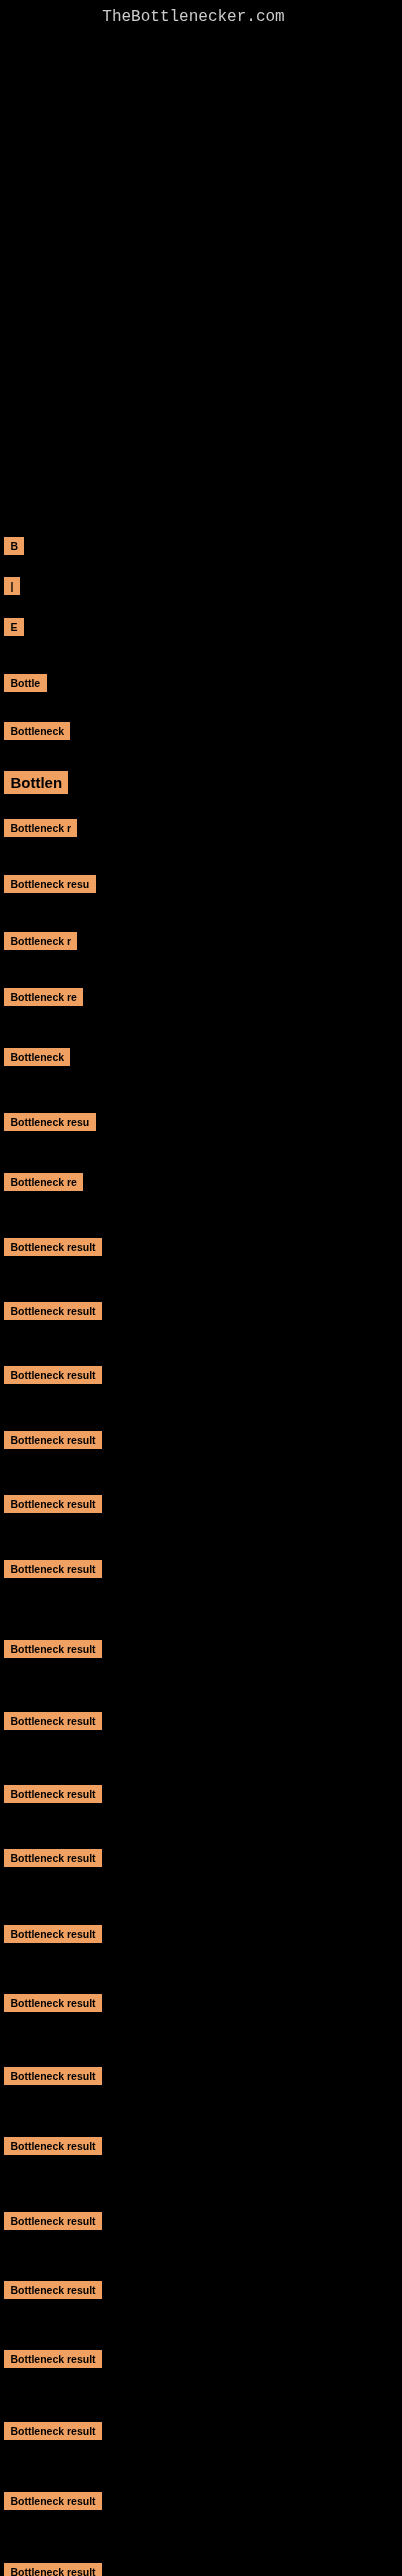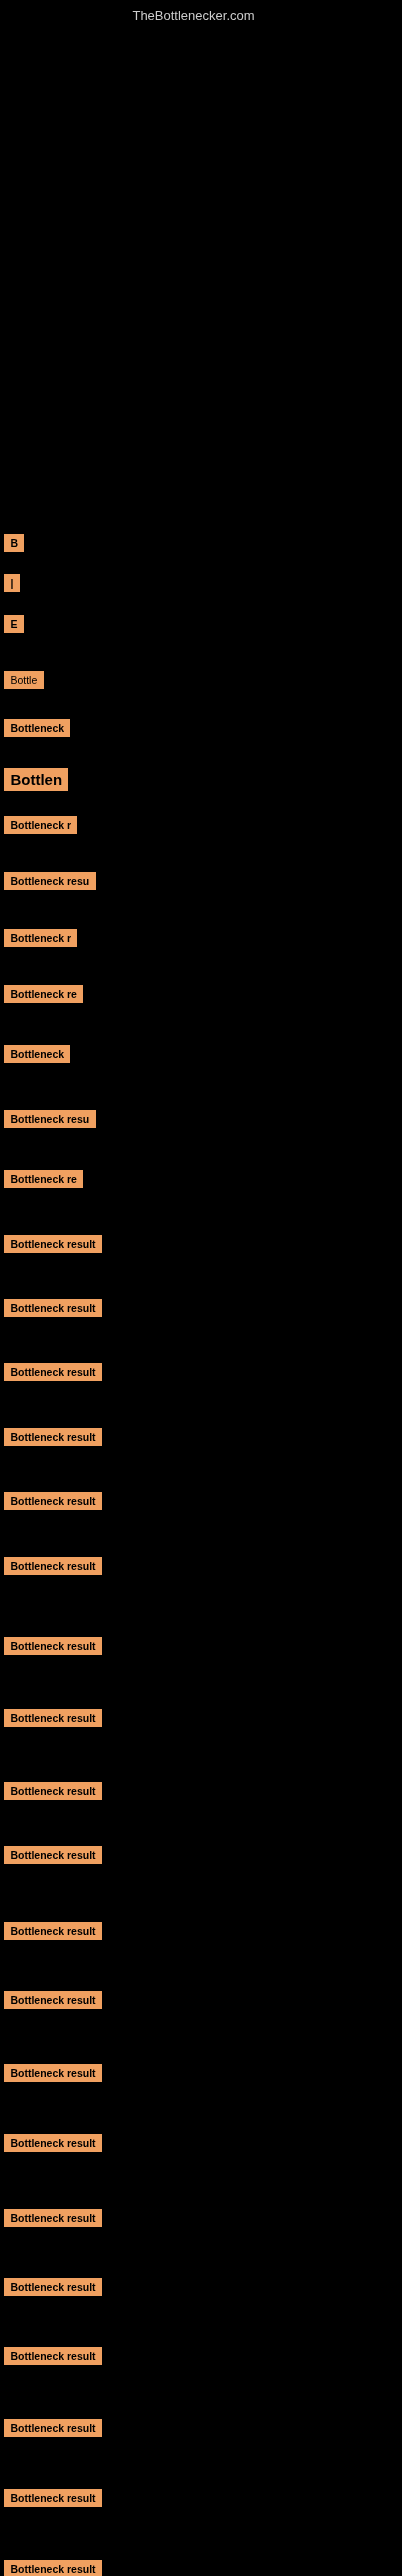--- a/index.html
+++ b/index.html
@@ -12,40 +12,41 @@
       background-color: #000000;
       width: 403px;
       min-height: 2576px;
       font-family: Arial, sans-serif;
       position: relative;
     }
 
     .site-title {
       text-align: center;
       color: #cccccc;
-      font-size: 13px;
+      font-size: 16px;
       padding: 8px 16px 4px 0;
+      font-family: Liberation Mono, monospace;
     }
 
     .content-area {
       position: relative;
       width: 100%;
     }
 
   </style>
 </head>
 <body>
 
 <div class="site-title">TheBottlenecker.com</div>
 
 <div class="content-area" style="position: relative; height: 2560px;">
 <div style="position: absolute; top: 507px; left: 4px; background-color: rgb(240, 160, 96); color: rgb(0, 0, 0); font-size: 10.5px; font-weight: bold; padding: 3.2px 6.4px; white-space: nowrap; display: inline-block;">B</div>
     <div style="position: absolute; top: 547px; left: 4px; background-color: rgb(240, 160, 96); color: rgb(0, 0, 0); font-size: 10.5px; font-weight: bold; padding: 3.2px 6.4px; white-space: nowrap; display: inline-block;">|</div>
     <div style="position: absolute; top: 588px; left: 4px; background-color: rgb(240, 160, 96); color: rgb(0, 0, 0); font-size: 10.5px; font-weight: bold; padding: 3.2px 6.4px; white-space: nowrap; display: inline-block;">E</div>
-    <div style="position: absolute; top: 644px; left: 4px; background-color: rgb(240, 160, 96); color: rgb(0, 0, 0); font-size: 10.5px; font-weight: normal; padding: 3.2px 6.4px; white-space: nowrap; display: inline-block;">Bottle</div>
+    <div style="position: absolute; top: 644px; left: 4px; background-color: rgb(240, 160, 96); color: rgb(0, 0, 0); font-size: 10.5px; font-weight: bold; padding: 3.2px 6.4px; white-space: nowrap; display: inline-block;">Bottle</div>
     <div style="position: absolute; top: 692px; left: 4px; background-color: rgb(240, 160, 96); color: rgb(0, 0, 0); font-size: 10.5px; font-weight: bold; padding: 3.2px 6.4px; white-space: nowrap; display: inline-block;">Bottleneck</div>
     <div style="position: absolute; top: 741px; left: 4px; background-color: rgb(240, 160, 96); color: rgb(0, 0, 0); font-size: 15px; font-weight: bold; padding: 3.2px 6.4px; white-space: nowrap; display: inline-block;">Bottlen</div>
     <div style="position: absolute; top: 789px; left: 4px; background-color: rgb(240, 160, 96); color: rgb(0, 0, 0); font-size: 10.5px; font-weight: bold; padding: 3.2px 6.4px; white-space: nowrap; display: inline-block;">Bottleneck r</div>
     <div style="position: absolute; top: 845px; left: 4px; background-color: rgb(240, 160, 96); color: rgb(0, 0, 0); font-size: 10.5px; font-weight: bold; padding: 3.2px 6.4px; white-space: nowrap; display: inline-block;">Bottleneck resu</div>
     <div style="position: absolute; top: 902px; left: 4px; background-color: rgb(240, 160, 96); color: rgb(0, 0, 0); font-size: 10.5px; font-weight: bold; padding: 3.2px 6.4px; white-space: nowrap; display: inline-block;">Bottleneck r</div>
     <div style="position: absolute; top: 958px; left: 4px; background-color: rgb(240, 160, 96); color: rgb(0, 0, 0); font-size: 10.5px; font-weight: bold; padding: 3.2px 6.4px; white-space: nowrap; display: inline-block;">Bottleneck re</div>
     <div style="position: absolute; top: 1018px; left: 4px; background-color: rgb(240, 160, 96); color: rgb(0, 0, 0); font-size: 10.5px; font-weight: bold; padding: 3.2px 6.4px; white-space: nowrap; display: inline-block;">Bottleneck</div>
     <div style="position: absolute; top: 1083px; left: 4px; background-color: rgb(240, 160, 96); color: rgb(0, 0, 0); font-size: 10.5px; font-weight: bold; padding: 3.2px 6.4px; white-space: nowrap; display: inline-block;">Bottleneck resu</div>
     <div style="position: absolute; top: 1143px; left: 4px; background-color: rgb(240, 160, 96); color: rgb(0, 0, 0); font-size: 10.5px; font-weight: bold; padding: 3.2px 6.4px; white-space: nowrap; display: inline-block;">Bottleneck re</div>
     <div style="position: absolute; top: 1208px; left: 4px; background-color: rgb(240, 160, 96); color: rgb(0, 0, 0); font-size: 10.5px; font-weight: bold; padding: 3.2px 6.4px; white-space: nowrap; display: inline-block;">Bottleneck result</div>

